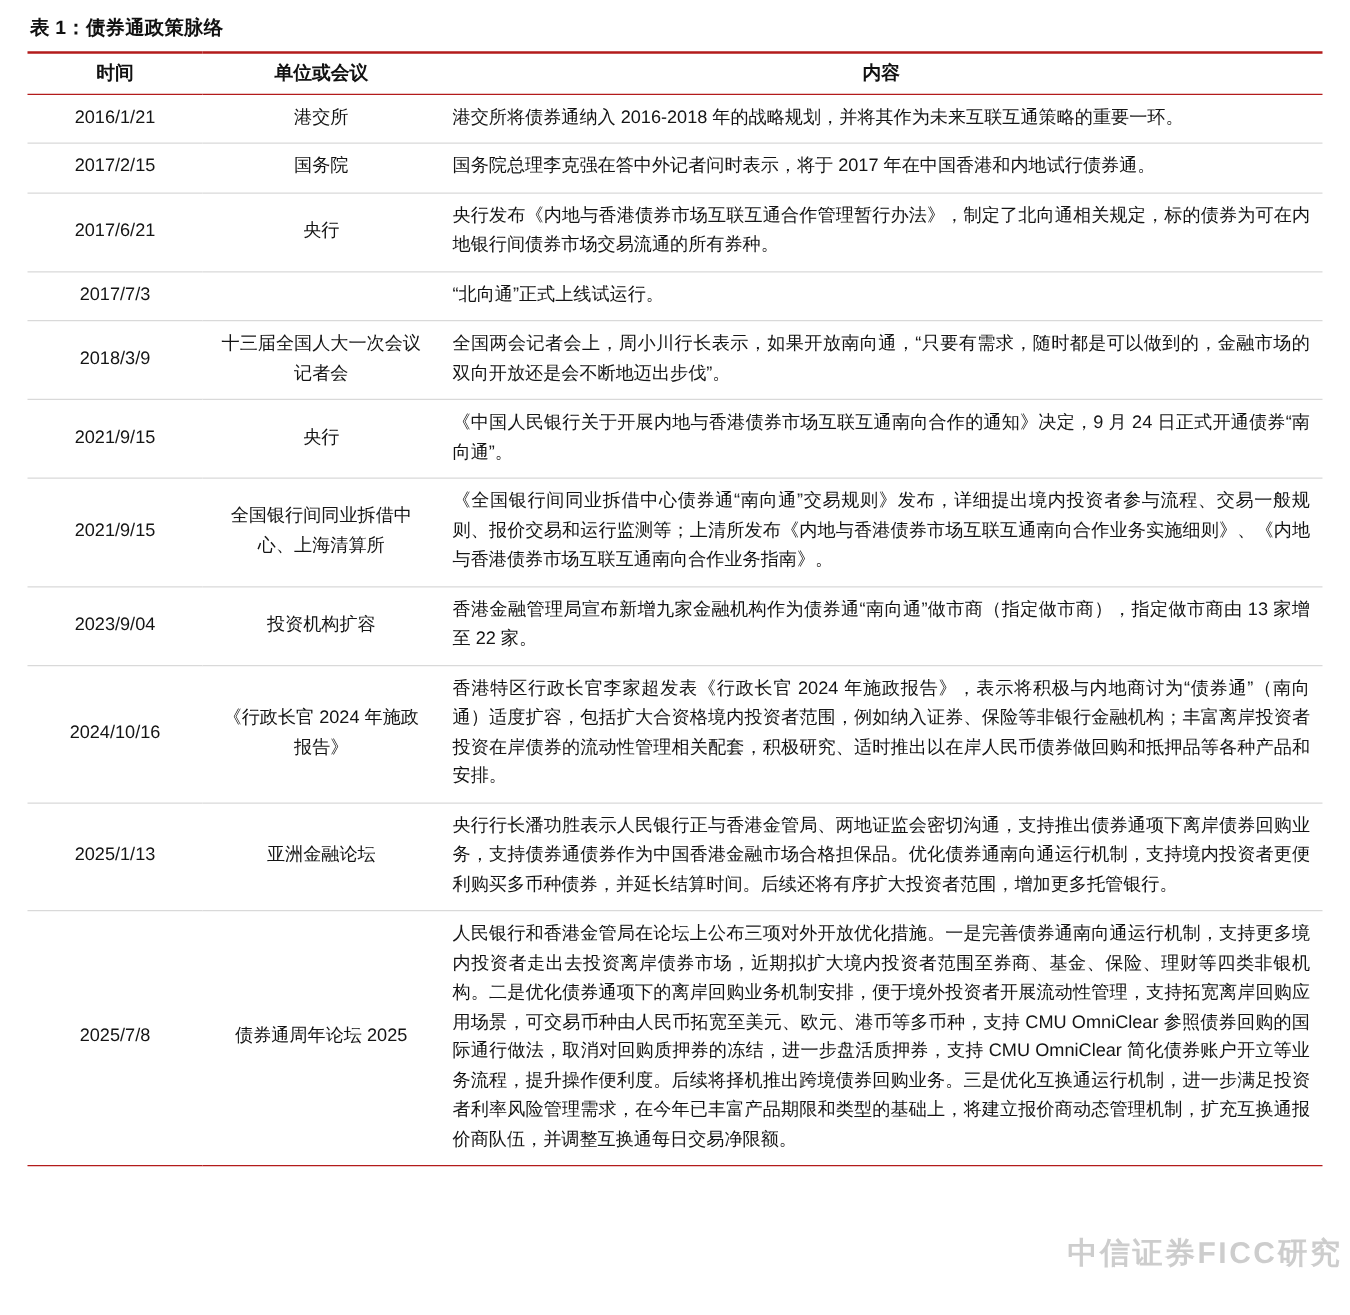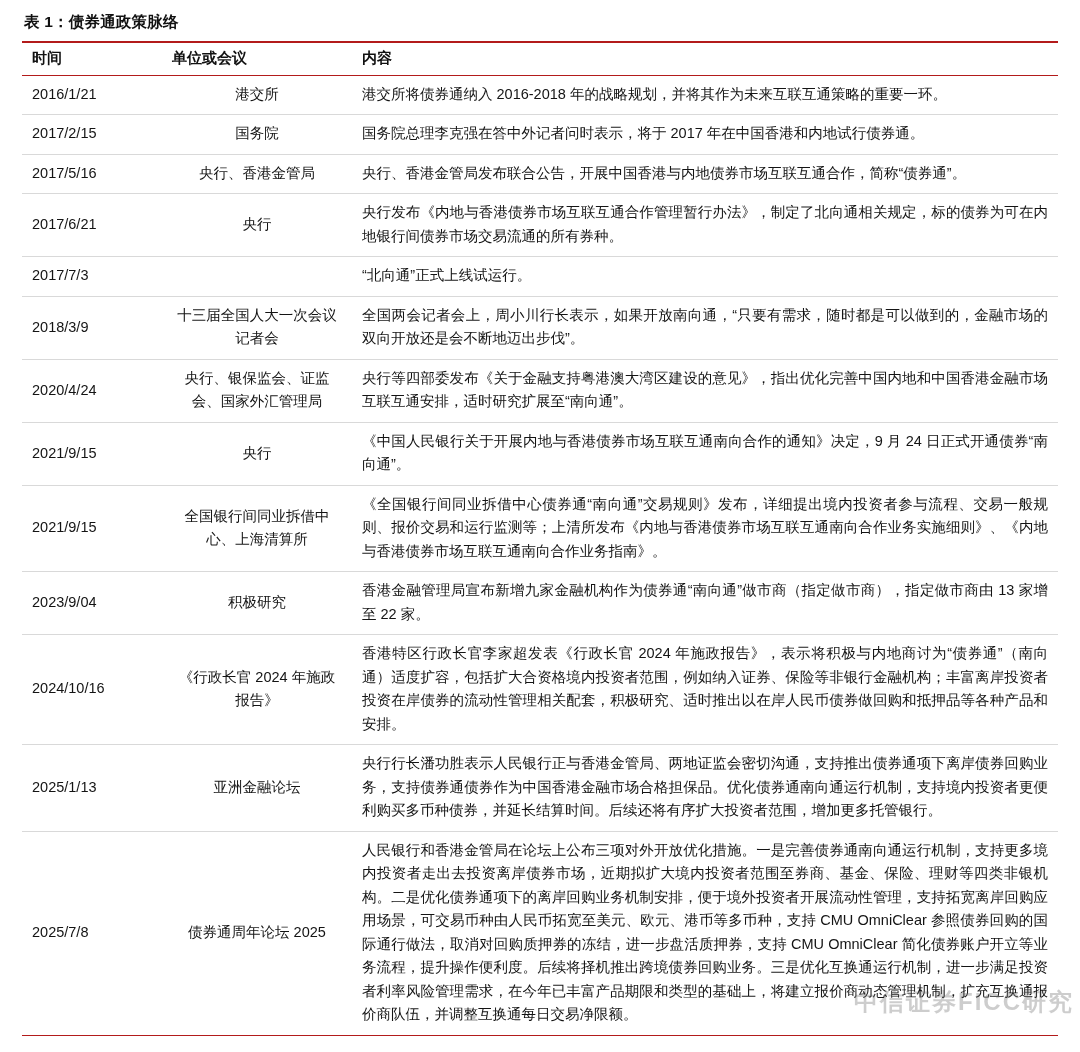--- a/index.html
+++ b/index.html
@@ -35,39 +35,39 @@
     table-layout: fixed;
     font-size: 14.5px;
   }
   table.policy col.c-time { width: 140px; }
   table.policy col.c-org  { width: 190px; }
   table.policy col.c-body { width: 706px; }
 
   table.policy thead th {
     font-weight: bold;
     font-size: 15px;
-    text-align: left;
+    text-align: center;
     padding: 6px 10px 7px 10px;
     border-top: 2px solid #b31b1b;
     border-bottom: 1.5px solid #b31b1b;
     color: #111;
     vertical-align: middle;
   }
   table.policy tbody td {
     border-bottom: 1px solid #d9d9d9;
     padding: 7px 10px 8px 10px;
     vertical-align: middle;
     line-height: 1.62;
     color: #141414;
   }
   table.policy tbody tr:last-child td {
     border-bottom: 1.5px solid #b31b1b;
   }
   td.time {
-    text-align: left;
+    text-align: center;
     white-space: nowrap;
   }
   td.org {
     text-align: center;
   }
   td.content {
     text-align: justify;
     text-justify: inter-ideograph;
   }
   
@@ -108,57 +108,47 @@
         <td class="time">2016/1/21</td>
         <td class="org">港交所</td>
         <td class="content">港交所将债券通纳入 2016-2018 年的战略规划，并将其作为未来互联互通策略的重要一环。</td>
       </tr>
       <tr>
         <td class="time">2017/2/15</td>
         <td class="org">国务院</td>
         <td class="content">国务院总理李克强在答中外记者问时表示，将于 2017 年在中国香港和内地试行债券通。</td>
       </tr>
       <tr>
-        <td class="time">2017/5/16</td>
-        <td class="org">央行、香港金管局</td>
-        <td class="content">央行、香港金管局发布联合公告，开展中国香港与内地债券市场互联互通合作，简称“债券通”。</td>
-      </tr>
-      <tr>
         <td class="time">2017/6/21</td>
         <td class="org">央行</td>
         <td class="content">央行发布《内地与香港债券市场互联互通合作管理暂行办法》，制定了北向通相关规定，标的债券为可在内地银行间债券市场交易流通的所有券种。</td>
       </tr>
       <tr>
         <td class="time">2017/7/3</td>
         <td class="org"></td>
         <td class="content">“北向通”正式上线试运行。</td>
       </tr>
       <tr>
         <td class="time">2018/3/9</td>
         <td class="org">十三届全国人大一次会议记者会</td>
         <td class="content">全国两会记者会上，周小川行长表示，如果开放南向通，“只要有需求，随时都是可以做到的，金融市场的双向开放还是会不断地迈出步伐”。</td>
       </tr>
       <tr>
-        <td class="time">2020/4/24</td>
-        <td class="org">央行、银保监会、证监会、国家外汇管理局</td>
-        <td class="content">央行等四部委发布《关于金融支持粤港澳大湾区建设的意见》，指出优化完善中国内地和中国香港金融市场互联互通安排，适时研究扩展至“南向通”。</td>
-      </tr>
-      <tr>
         <td class="time">2021/9/15</td>
         <td class="org">央行</td>
         <td class="content">《中国人民银行关于开展内地与香港债券市场互联互通南向合作的通知》决定，9 月 24 日正式开通债券“南向通”。</td>
       </tr>
       <tr>
         <td class="time">2021/9/15</td>
         <td class="org">全国银行间同业拆借中心、上海清算所</td>
         <td class="content">《全国银行间同业拆借中心债券通“南向通”交易规则》发布，详细提出境内投资者参与流程、交易一般规则、报价交易和运行监测等；上清所发布《内地与香港债券市场互联互通南向合作业务实施细则》、《内地与香港债券市场互联互通南向合作业务指南》。</td>
       </tr>
       <tr>
         <td class="time">2023/9/04</td>
-        <td class="org">积极研究</td>
+        <td class="org">投资机构扩容</td>
         <td class="content">香港金融管理局宣布新增九家金融机构作为债券通“南向通”做市商（指定做市商），指定做市商由 13 家增至 22 家。</td>
       </tr>
       <tr>
         <td class="time">2024/10/16</td>
         <td class="org">《行政长官 2024 年施政报告》</td>
         <td class="content">香港特区行政长官李家超发表《行政长官 2024 年施政报告》，表示将积极与内地商讨为“债券通”（南向通）适度扩容，包括扩大合资格境内投资者范围，例如纳入证券、保险等非银行金融机构；丰富离岸投资者投资在岸债券的流动性管理相关配套，积极研究、适时推出以在岸人民币债券做回购和抵押品等各种产品和安排。</td>
       </tr>
       <tr>
         <td class="time">2025/1/13</td>
         <td class="org">亚洲金融论坛</td>

